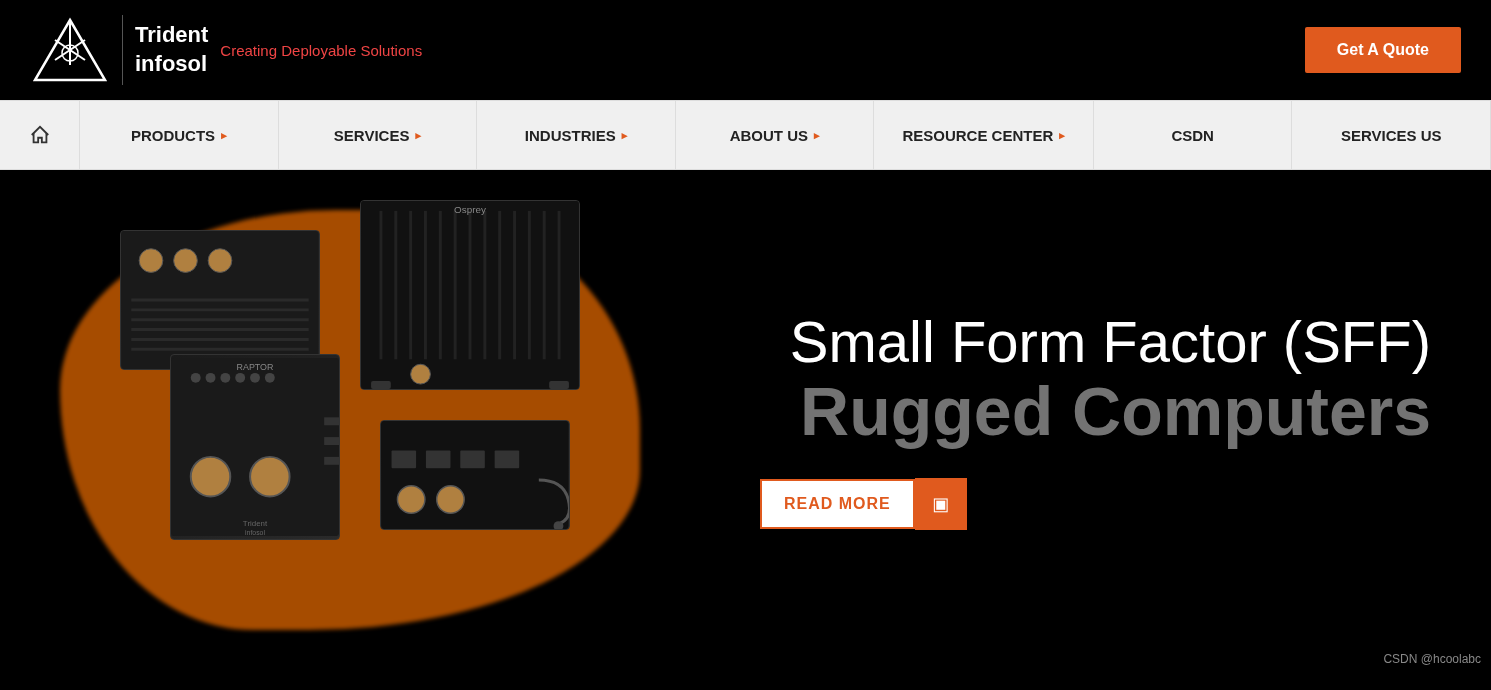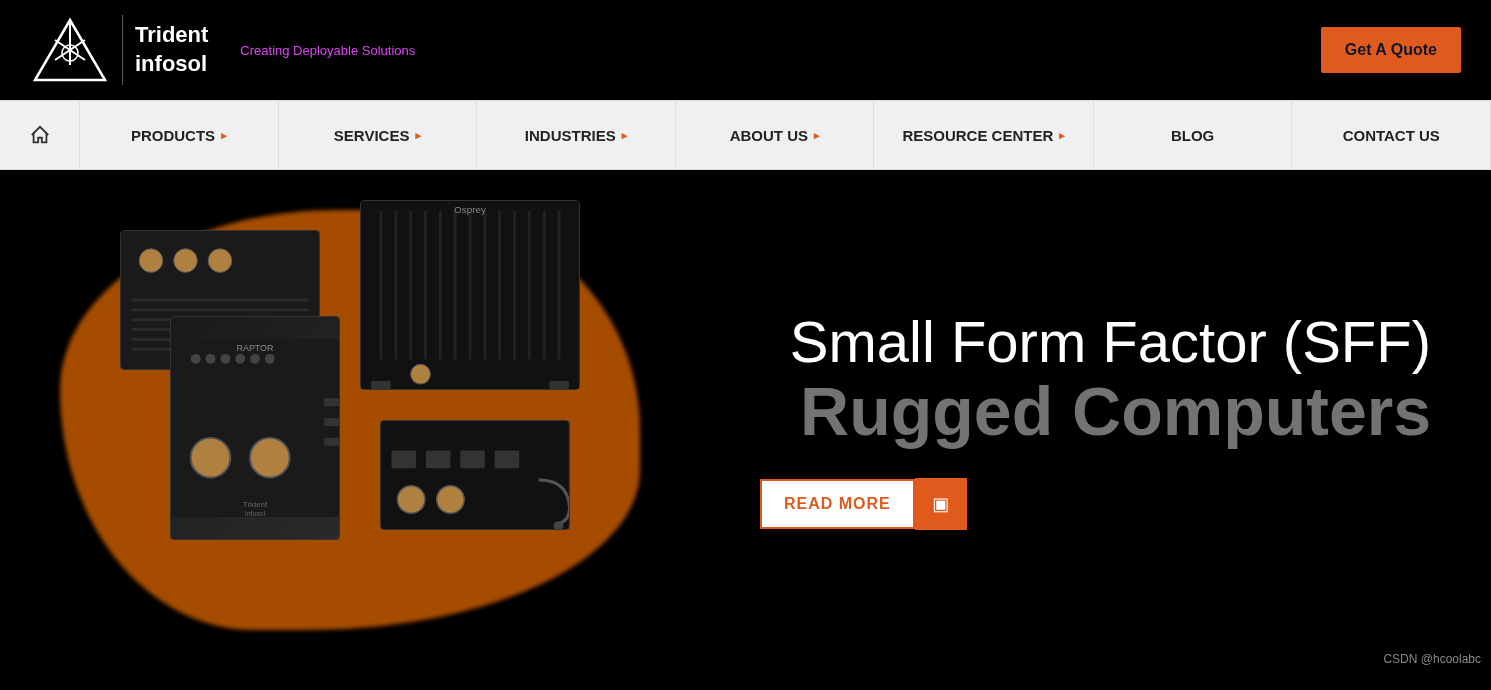--- a/index.html
+++ b/index.html
@@ -27,29 +27,28 @@
     .logo-icon {
       width: 80px;
       height: 70px;
     }
     .logo-divider {
       width: 1px;
       height: 70px;
       background: #555;
     }
     .logo-subtitle {
-      color: #d946ef;
-      font-size: 13px;
-      margin-left: 20px;
+      color: #ef4444;
+      font-size: 15px;
     }
     .get-quote-btn {
       background: #e05a1e;
-      color: #0f172a;
+      color: #ffffff;
       border: none;
-      padding: 14px 24px;
+      padding: 14px 32px;
       font-size: 16px;
       font-weight: bold;
       cursor: pointer;
       border-radius: 2px;
     }
 
     
     .nav {
       background: #f0f0f0;
       border-top: 1px solid #ddd;
@@ -138,21 +137,21 @@
       width: 200px; height: 140px;
       top: 60px; left: 60px;
       background: linear-gradient(135deg, #1a1a1a, #2d2d2d);
     }
     .comp-top-right {
       width: 220px; height: 190px;
       top: 30px; right: 60px;
       background: linear-gradient(135deg, #111, #222);
     }
     .comp-bottom-left {
-      width: 170px; height: 224px;
+      width: 170px; height: 186px;
       bottom: 50px; left: 110px;
       background: linear-gradient(135deg, #1a1a1a, #2a2a2a);
     }
     .comp-bottom-right {
       width: 190px; height: 110px;
       bottom: 60px; right: 70px;
       background: linear-gradient(135deg, #111, #222);
     }
     .comp-connector {
       width: 18px; height: 18px;
@@ -270,24 +269,24 @@
   </div>
   <div class="nav-item">
     <span>ABOUT US</span>
     <span class="arrow">▸</span>
   </div>
   <div class="nav-item">
     <span>RESOURCE CENTER</span>
     <span class="arrow">▸</span>
   </div>
   <div class="nav-item no-arrow">
-    <span>BLOG</span>
+    <span>CSDN</span>
   </div>
   <div class="nav-item no-arrow">
-    <span>CONTACT US</span>
+    <span>SERVICES US</span>
   </div>
 </nav>
 
 <section class="hero">
   <div class="hero-left">
     <div class="orange-blob"></div>
     <div class="computers-container">
 
       <div class="computer-box comp-top-left">
         <div class="comp-connector" style="top:30px; left:20px;"></div>

